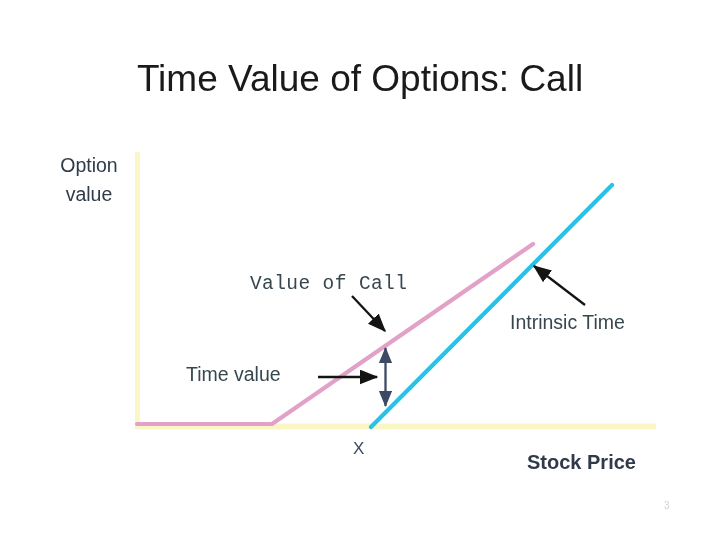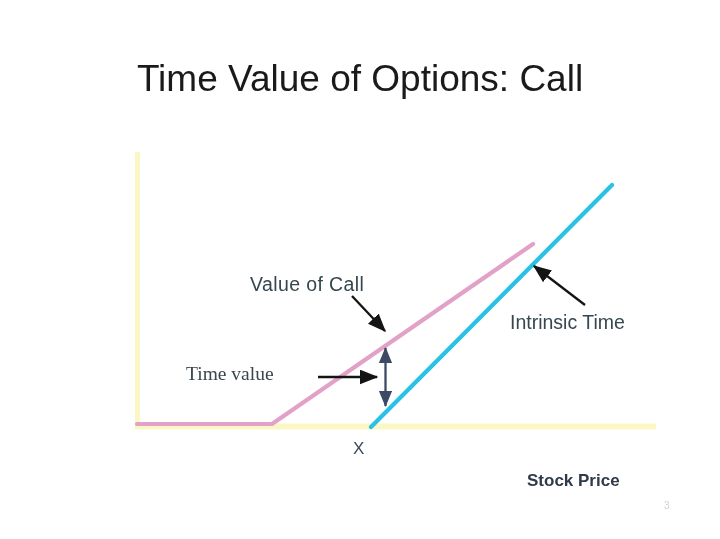--- a/index.html
+++ b/index.html
@@ -65,45 +65,45 @@
     color: #2f3b49;
     font-size: 19.5px;
     line-height: 29px;
     white-space: normal;
   }
 
   #label-value-of-call {
     left: 250px;
     top: 272px;
     letter-spacing: 0.4px;
+    font-family: Liberation Mono, monospace;
   }
 
   #label-time-value {
     left: 186px;
     top: 362px;
-    font-family: Liberation Serif, serif;
   }
 
   #label-intrinsic-value {
     left: 510px;
     top: 310px;
   }
 
   #label-strike-x {
     left: 353px;
     top: 437px;
     font-size: 17px;
     color: #3a4a5a;
   }
 
   #x-axis-label {
     left: 527px;
-    top: 469px;
+    top: 450px;
     font-weight: bold;
-    font-size: 17px;
+    font-size: 20px;
     color: #2f3b49;
   }
 
   #page-number {
     position: absolute;
     left: 664px;
     top: 500px;
     font-size: 10px;
     color: #d2d2d2;
   }
@@ -141,20 +141,21 @@
 
     <line x1="352" y1="296" x2="385" y2="331" stroke="#141414" stroke-width="2.3" marker-end="url(#arrowHead)"></line>
 
     <line x1="318" y1="377" x2="377" y2="377" stroke="#141414" stroke-width="2.3" marker-end="url(#arrowHead)"></line>
 
     <line x1="385.5" y1="348" x2="385.5" y2="406" stroke="#3c4a63" stroke-width="2.3" marker-start="url(#vArrowStart)" marker-end="url(#vArrowEnd)"></line>
 
     <line x1="585" y1="305" x2="534" y2="266" stroke="#141414" stroke-width="2.3" marker-end="url(#arrowHead)"></line>
   </svg>
 
+  <div class="ann" id="y-axis-label">Option value</div>
 
   <div class="ann" id="label-value-of-call">
     
     <span>Value  of  Call</span>
   </div>
 
   <div class="ann" id="label-time-value">Time value</div>
 
   <div class="ann" id="label-intrinsic-value">Intrinsic Time</div>
 

